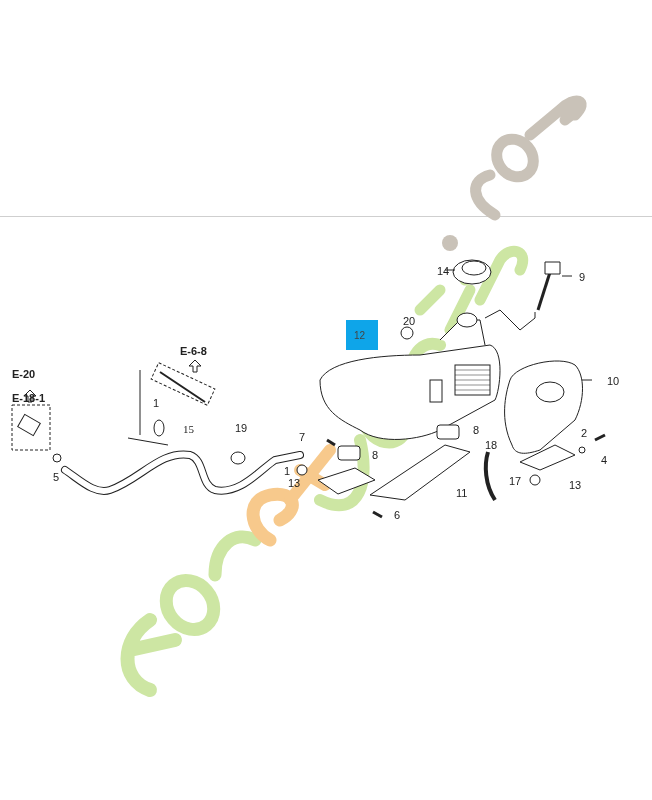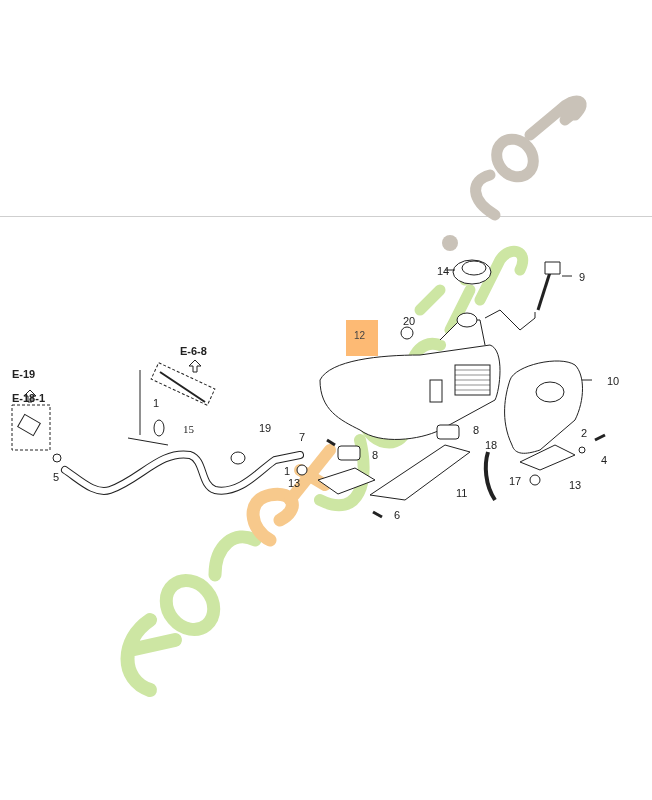--- a/index.html
+++ b/index.html
@@ -1,21 +1,21 @@
 <!DOCTYPE html>
 <html><head>
 <meta charset="utf-8">
 <style>
   html,body{margin:0;padding:0;background:#ffffff;}
   body{width:652px;height:800px;position:relative;overflow:hidden;font-family:"Liberation Sans",sans-serif;}
   .divider{position:absolute;left:0;top:216px;width:652px;height:1px;background:#cfcfcf;}
   .diagram{position:absolute;left:0;top:0;width:652px;height:800px;}
   .lbl{position:absolute;font-size:11px;color:#222;line-height:1;}
   .ref{position:absolute;font-size:11px;font-weight:bold;color:#222;line-height:1.1;}
-  .hl{position:absolute;left:346px;top:320px;width:32px;height:36px;background:#fdba74;text-decoration:underline;}
+  .hl{position:absolute;left:346px;top:320px;width:32px;height:30px;background:#0ea5e9;text-decoration:underline;}
   .hl span{position:absolute;left:8px;top:10px;font-size:10px;color:#444;}
 </style>
 </head>
 <body>
 
 <div class="divider"></div>
 
 <svg class="diagram" viewBox="0 0 652 800" xmlns="http://www.w3.org/2000/svg">
 
   <g fill="none" stroke-linecap="round">
@@ -106,21 +106,21 @@
     <path d="M373 512 L382 517" stroke-width="3"></path>
     <circle cx="407" cy="333" r="6"></circle>
     <path d="M327 440 L335 445" stroke-width="3"></path>
   </g>
 </svg>
 
 <div class="hl">
     <span>12</span>
   </div>
 
-<div class="ref" style="left:12px;top:368px;">E-19</div>
+<div class="ref" style="left:12px;top:368px;">E-20</div>
 <div class="ref" style="left:12px;top:392px;">E-18-1</div>
 <div class="ref" style="left:180px;top:345px;">E-6-8</div>
 
 <div class="lbl" style="left:284px;top:466px;">1</div>
 <div class="lbl" style="left:581px;top:428px;">2</div>
 <div class="lbl" style="left:601px;top:455px;">4</div>
 <div class="lbl" style="left:53px;top:472px;">5</div>
 <div class="lbl" style="left:394px;top:510px;">6</div>
 <div class="lbl" style="left:299px;top:432px;">7</div>
 <div class="lbl" style="left:372px;top:450px;">8</div>
@@ -128,14 +128,14 @@
 <div class="lbl" style="left:579px;top:272px;">9</div>
 <div class="lbl" style="left:595px;top:376px;margin-left:12px;">10</div>
 <div class="lbl" style="left:456px;top:488px;">11</div>
 <div class="lbl" style="left:288px;top:478px;">13</div>
 <div class="lbl" style="left:569px;top:480px;">13</div>
 <div class="lbl" style="left:437px;top:266px;">14</div>
 <div class="lbl" style="left:183px;top:424px;font-family:Liberation Serif, serif;">15</div>
 <div class="lbl" style="left:153px;top:398px;">1</div>
 <div class="lbl" style="left:509px;top:476px;">17</div>
 <div class="lbl" style="left:485px;top:440px;">18</div>
-<div class="lbl" style="left:235px;top:423px;margin-left:24px;">19</div>
+<div class="lbl" style="left:235px;top:423px;">19</div>
 <div class="lbl" style="left:403px;top:316px;">20</div>
 
 </body></html>

